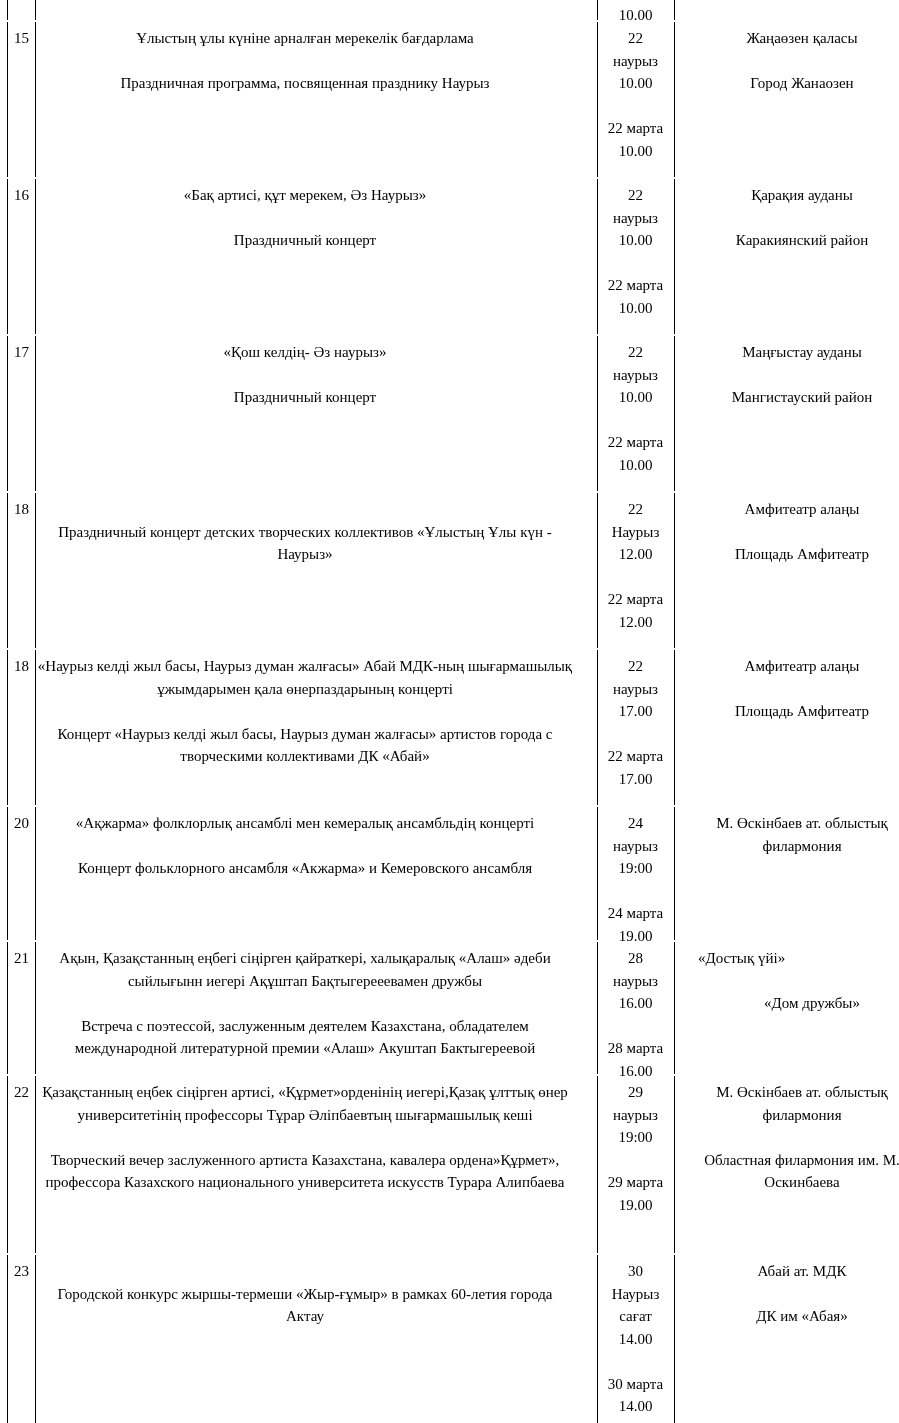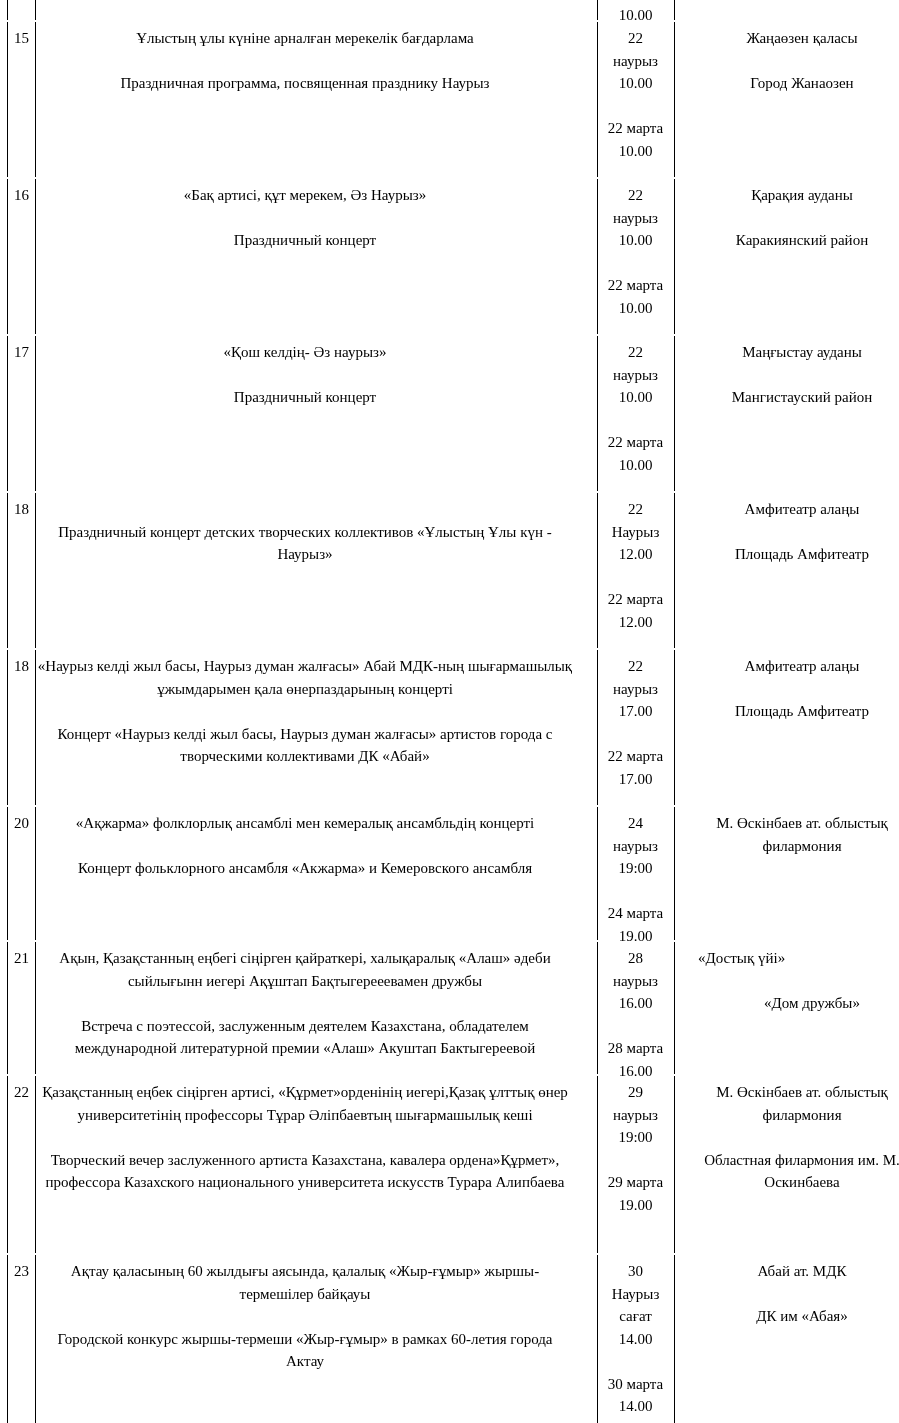--- a/index.html
+++ b/index.html
@@ -204,21 +204,20 @@
       </div>
       <div class="cell pl">
         <p>М. Өскінбаев ат. облыстық филармония</p>
         <div class="sp"></div>
         <p>Областная филармония им. М. Оскинбаева</p>
       </div>
     </div>
     <div class="row" style="top: 1256px;">
       <div class="cell num">23</div>
       <div class="cell ev">
-        <p>Ақтау қаласының 60 жылдығы аясында,  қалалық  «Жыр-ғұмыр»  жыршы-термешілер байқауы</p>
         <div class="sp"></div>
         <p>Городской конкурс жыршы-термеши «Жыр-ғұмыр» в рамках 60-летия города Актау</p>
       </div>
       <div class="cell dt">
         <p>30</p>
         <p>Наурыз</p>
         <p>сағат</p>
         <p>14.00</p>
         <div class="sp"></div>
         <p>30 марта</p>

